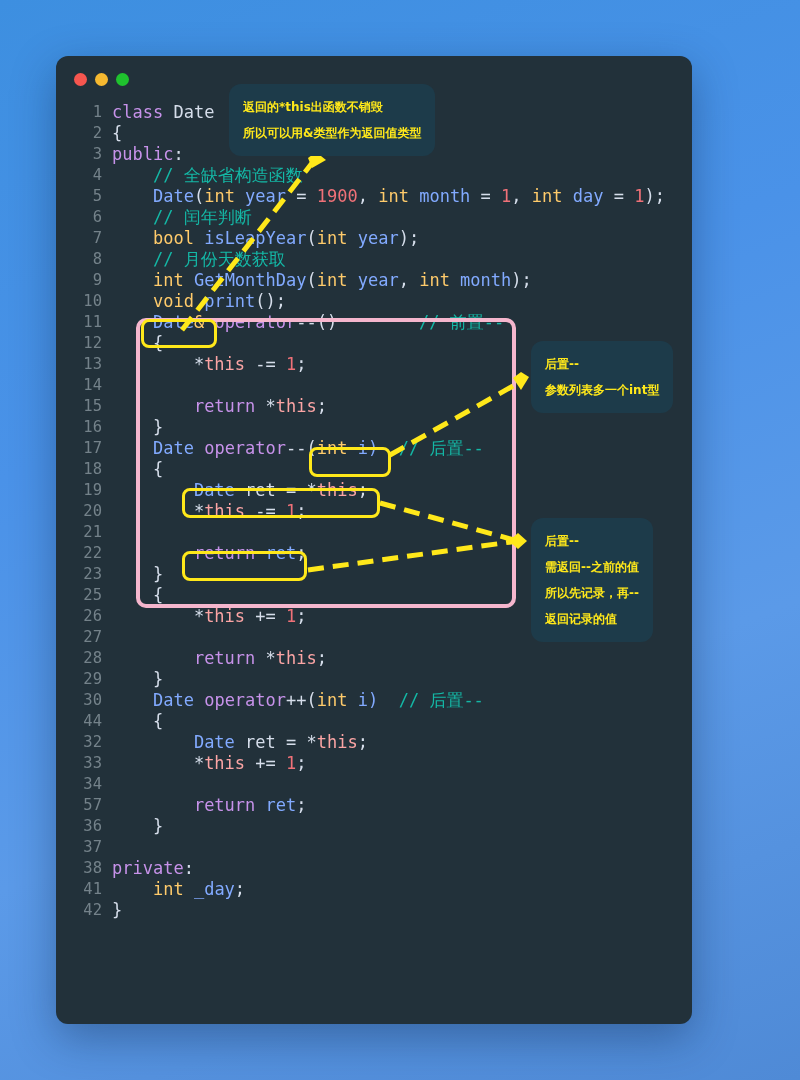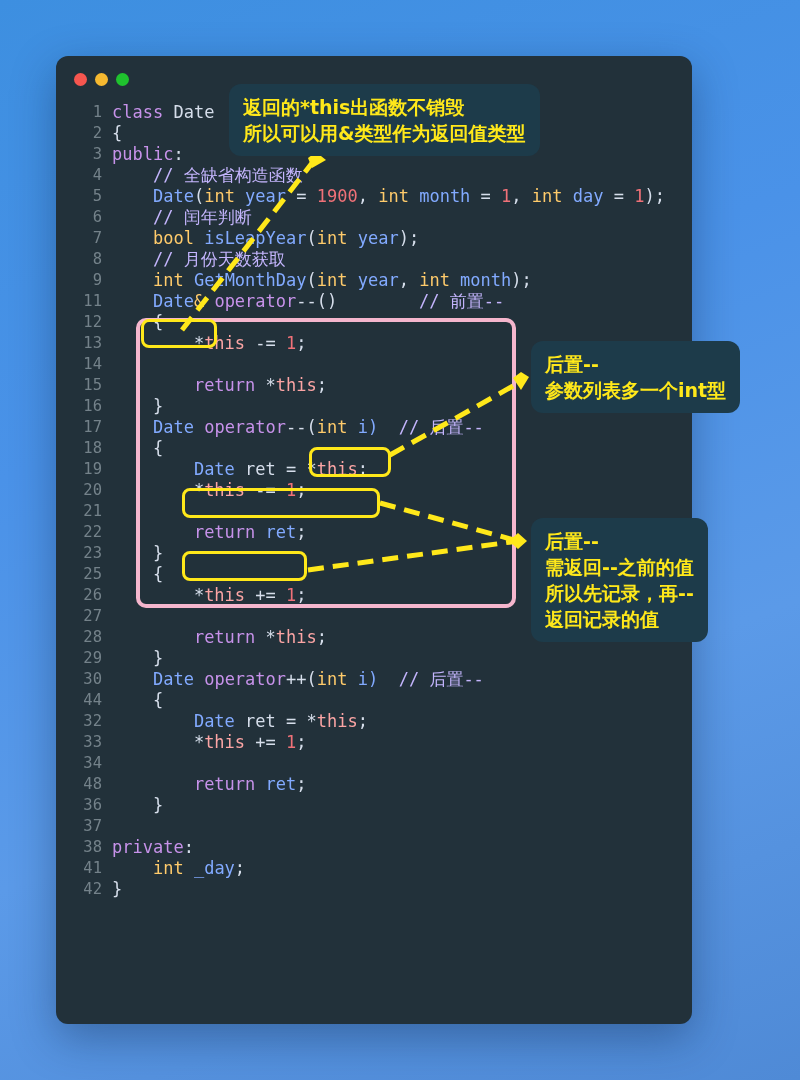--- a/index.html
+++ b/index.html
@@ -82,21 +82,21 @@
     vertical-align: top;
   }
 
   
   .kw   { color: #c792ea; }          
   .typ  { color: #82aaff; }          
   .ty2  { color: #ffcb6b; }
   .num  { color: #f07178; }
   .pun  { color: #d6deeb; }
   .this { color: #fca5a5; }
-  .cmt  { color: #c4b5fd; }
+  .cmt  { color: #14b8a6; }
   .idn  { color: #d6deeb; }
 
   
   .pink-box {
     position: absolute;
     left: 80px;
     top: 262px;
     width: 372px;
     height: 282px;
     border: 4px solid #f5b6cd;
@@ -113,21 +113,21 @@
   }
 
   
   .callout {
     position: absolute;
     background: #1d3b4a;
     border-radius: 12px;
     color: #ffe81a;
     font-family: "DejaVu Sans", sans-serif;
     font-weight: bold;
-    font-size: 19px;
+    font-size: 12px;
     line-height: 26px;
     padding: 10px 14px;
     white-space: pre;
   }
   #callout-0 { left: 229px; top: 84px; }
   #callout-1 { left: 531px; top: 341px; }
   #callout-2 { left: 531px; top: 518px; }
 
   
   #arrows {
@@ -154,20 +154,21 @@
     <div class="code-area" id="code-area">
         <div class="code-line"><span class="ln">1</span><span class="src"><span class="kw">class</span><span class="pun"> </span><span class="idn">Date</span></span></div>
         <div class="code-line"><span class="ln">2</span><span class="src"><span class="pun">{</span></span></div>
         <div class="code-line"><span class="ln">3</span><span class="src"><span class="kw">public</span><span class="pun">:</span></span></div>
         <div class="code-line"><span class="ln">4</span><span class="src"><span class="cmt">    // 全缺省构造函数</span></span></div>
         <div class="code-line"><span class="ln">5</span><span class="src"><span class="pun">    </span><span class="typ">Date</span><span class="pun">(</span><span class="ty2">int</span><span class="typ"> year </span><span class="pun">= </span><span class="num">1900</span><span class="pun">, </span><span class="ty2">int</span><span class="typ"> month </span><span class="pun">= </span><span class="num">1</span><span class="pun">, </span><span class="ty2">int</span><span class="typ"> day </span><span class="pun">= </span><span class="num">1</span><span class="pun">);</span></span></div>
         <div class="code-line"><span class="ln">6</span><span class="src"><span class="cmt">    // 闰年判断</span></span></div>
         <div class="code-line"><span class="ln">7</span><span class="src"><span class="pun">    </span><span class="ty2">bool</span><span class="pun"> </span><span class="typ">isLeapYear</span><span class="pun">(</span><span class="ty2">int</span><span class="typ"> year</span><span class="pun">);</span></span></div>
         <div class="code-line"><span class="ln">8</span><span class="src"><span class="cmt">    // 月份天数获取</span></span></div>
         <div class="code-line"><span class="ln">9</span><span class="src"><span class="pun">    </span><span class="ty2">int</span><span class="pun"> </span><span class="typ">GetMonthDay</span><span class="pun">(</span><span class="ty2">int</span><span class="typ"> year</span><span class="pun">, </span><span class="ty2">int</span><span class="typ"> month</span><span class="pun">);</span></span></div>
+        <div class="code-line"><span class="ln">10</span><span class="src"><span class="pun">    </span><span class="ty2">void</span><span class="pun"> </span><span class="typ">print</span><span class="pun">();</span></span></div>
         <div class="code-line"><span class="ln">11</span><span class="src"><span class="pun">    </span><span class="typ">Date</span><span class="ty2">&amp; </span><span class="kw">operator</span><span class="pun">--()</span><span class="cmt">        // 前置--</span></span></div>
         <div class="code-line"><span class="ln">12</span><span class="src"><span class="pun">    {</span></span></div>
         <div class="code-line"><span class="ln">13</span><span class="src"><span class="pun">        *</span><span class="this">this</span><span class="pun"> -= </span><span class="num">1</span><span class="pun">;</span></span></div>
         <div class="code-line"><span class="ln">14</span><span class="src"><span class="pun"></span></span></div>
         <div class="code-line"><span class="ln">15</span><span class="src"><span class="pun">        </span><span class="kw">return</span><span class="pun"> *</span><span class="this">this</span><span class="pun">;</span></span></div>
         <div class="code-line"><span class="ln">16</span><span class="src"><span class="pun">    }</span></span></div>
         <div class="code-line"><span class="ln">17</span><span class="src"><span class="pun">    </span><span class="typ">Date</span><span class="pun"> </span><span class="kw">operator</span><span class="pun">--(</span><span class="ty2">int</span><span class="typ"> i)</span><span class="cmt">  // 后置--</span></span></div>
         <div class="code-line"><span class="ln">18</span><span class="src"><span class="pun">    {</span></span></div>
         <div class="code-line"><span class="ln">19</span><span class="src"><span class="pun">        </span><span class="typ">Date</span><span class="pun"> ret = *</span><span class="this">this</span><span class="pun">;</span></span></div>
         <div class="code-line"><span class="ln">20</span><span class="src"><span class="pun">        *</span><span class="this">this</span><span class="pun"> -= </span><span class="num">1</span><span class="pun">;</span></span></div>
@@ -177,21 +178,21 @@
         <div class="code-line"><span class="ln">25</span><span class="src"><span class="pun">    {</span></span></div>
         <div class="code-line"><span class="ln">26</span><span class="src"><span class="pun">        *</span><span class="this">this</span><span class="pun"> += </span><span class="num">1</span><span class="pun">;</span></span></div>
         <div class="code-line"><span class="ln">27</span><span class="src"><span class="pun"></span></span></div>
         <div class="code-line"><span class="ln">28</span><span class="src"><span class="pun">        </span><span class="kw">return</span><span class="pun"> *</span><span class="this">this</span><span class="pun">;</span></span></div>
         <div class="code-line"><span class="ln">29</span><span class="src"><span class="pun">    }</span></span></div>
         <div class="code-line"><span class="ln">30</span><span class="src"><span class="pun">    </span><span class="typ">Date</span><span class="pun"> </span><span class="kw">operator</span><span class="pun">++(</span><span class="ty2">int</span><span class="typ"> i)</span><span class="cmt">  // 后置--</span></span></div>
         <div class="code-line"><span class="ln">44</span><span class="src"><span class="pun">    {</span></span></div>
         <div class="code-line"><span class="ln">32</span><span class="src"><span class="pun">        </span><span class="typ">Date</span><span class="pun"> ret = *</span><span class="this">this</span><span class="pun">;</span></span></div>
         <div class="code-line"><span class="ln">33</span><span class="src"><span class="pun">        *</span><span class="this">this</span><span class="pun"> += </span><span class="num">1</span><span class="pun">;</span></span></div>
         <div class="code-line"><span class="ln">34</span><span class="src"><span class="pun"></span></span></div>
-        <div class="code-line"><span class="ln">48</span><span class="src"><span class="pun">        </span><span class="kw">return</span><span class="pun"> </span><span class="typ">ret</span><span class="pun">;</span></span></div>
+        <div class="code-line"><span class="ln">57</span><span class="src"><span class="pun">        </span><span class="kw">return</span><span class="pun"> </span><span class="typ">ret</span><span class="pun">;</span></span></div>
         <div class="code-line"><span class="ln">36</span><span class="src"><span class="pun">    }</span></span></div>
         <div class="code-line"><span class="ln">37</span><span class="src"><span class="pun"></span></span></div>
         <div class="code-line"><span class="ln">38</span><span class="src"><span class="kw">private</span><span class="pun">:</span></span></div>
         <div class="code-line"><span class="ln">41</span><span class="src"><span class="pun">    </span><span class="ty2">int</span><span class="typ"> _day</span><span class="pun">;</span></span></div>
         <div class="code-line"><span class="ln">42</span><span class="src"><span class="pun">}</span></span></div>
       </div>
 
     <div class="pink-box"></div>
 
     <div class="hl" style="left:85px;  top:263px; width:70px;  height:23px;"></div>

